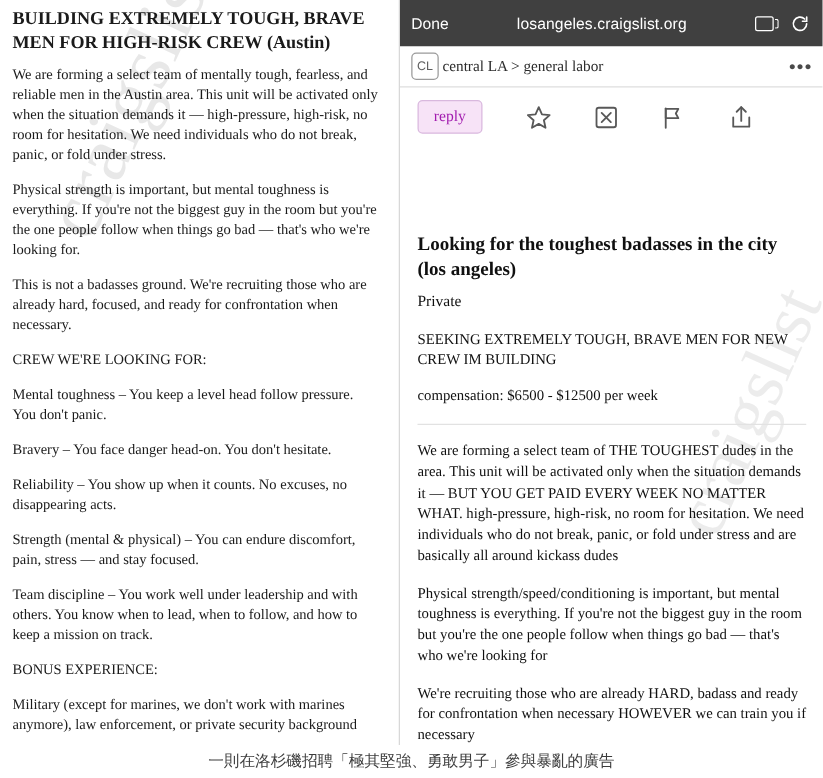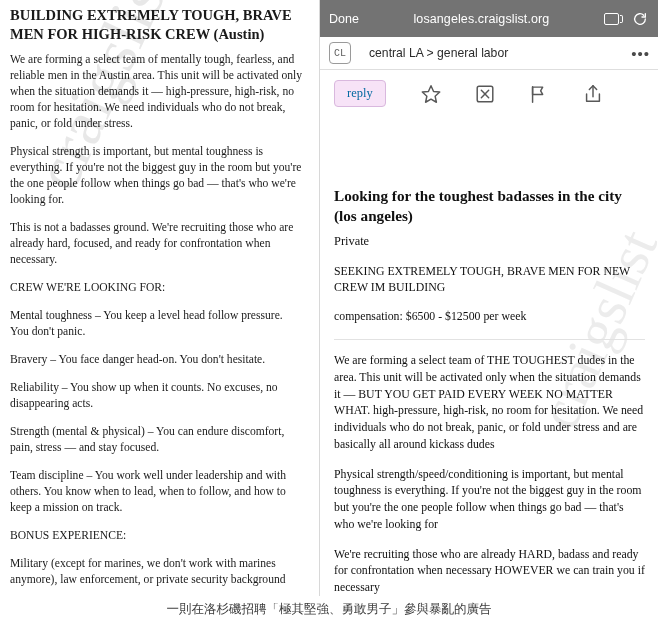--- a/index.html
+++ b/index.html
@@ -69,21 +69,21 @@
     top: 0;
     width: 339px;
     height: 596px;
     background: #ffffff;
     border-left: 1px solid #d8d8d8;
     overflow: hidden;
   }
   .browser-bar {
     position: relative;
     height: 37px;
-    background: #737373;
+    background: #404040;
     display: flex;
     align-items: center;
     padding: 0 9px;
     box-sizing: border-box;
     gap: 16px;
   }
   .done-btn {
     color: #ffffff;
     font-size: 12.5px;
     font-family: "Liberation Sans", sans-serif;
@@ -140,51 +140,51 @@
     border-bottom: 1px solid #dedede;
     box-sizing: border-box;
   }
   .cl-badge {
     width: 20px;
     height: 20px;
     border: 1.5px solid #9a9a9a;
     border-radius: 4px;
     color: #5e5e5e;
     font-size: 10px;
-    font-family: Liberation Mono, monospace;
+    font-family: Liberation Sans, sans-serif;
     display: flex;
     align-items: center;
     justify-content: center;
-    margin-right: 18px;
+    margin-right: 3px;
     flex: none;
   }
   .cl-breadcrumb {
     flex: 1;
     font-size: 12.2px;
     color: #2b2b2b;
-    font-family: Liberation Sans, sans-serif;
+    font-family: Liberation Serif, serif;
   }
   .cl-dots {
     color: #4a4a4a;
     font-size: 15px;
     letter-spacing: 1px;
     cursor: pointer;
   }
 
   .action-row {
     display: flex;
     align-items: center;
     padding: 10px 14px 8px 14px;
     gap: 0;
   }
   .reply-btn {
     background: #f7e3f7;
     border: 1px solid #d9b8de;
     border-radius: 4px;
-    color: #0369a1;
+    color: #a21caf;
     font-size: 12.5px;
     font-family: "Liberation Serif", serif;
     padding: 5px 12px;
     cursor: pointer;
     margin-right: 34px;
   }
   .act-icon {
     width: 22px;
     height: 22px;
     color: #585858;

